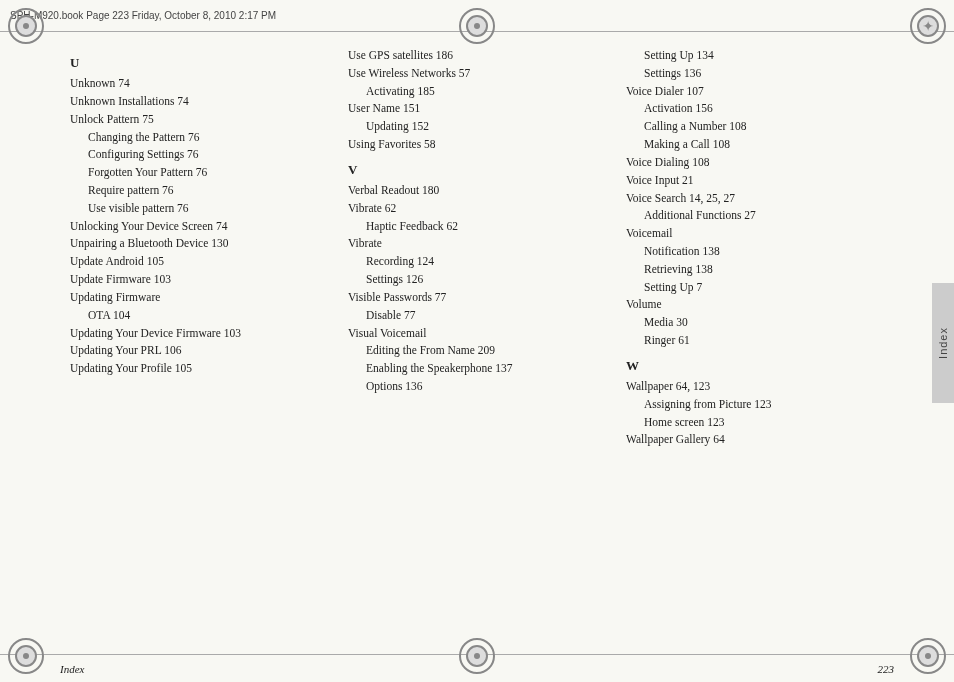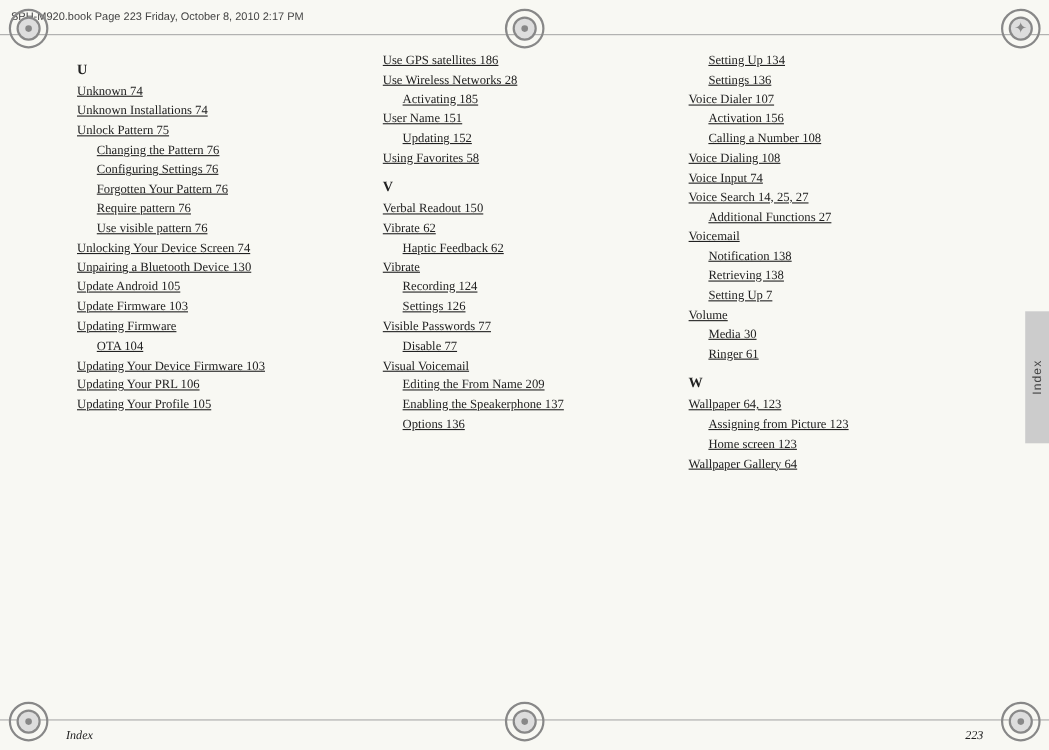--- a/index.html
+++ b/index.html
@@ -121,27 +121,25 @@
       font-weight: bold;
       font-size: 13px;
       margin-top: 6px;
       margin-bottom: 2px;
       display: block;
     }
 
     .entry {
       display: block;
       margin-left: 0;
-      text-decoration: underline;
     }
 
     .sub-entry {
       display: block;
       margin-left: 18px;
-      text-decoration: underline;
     }
 
     
     .side-tab {
       position: absolute;
       right: 0;
       top: 50%;
       transform: translateY(-50%);
       width: 22px;
       height: 120px;
@@ -238,48 +236,49 @@
       <span class="entry">Update Firmware 103</span>
       <span class="entry">Updating Firmware</span>
       <span class="sub-entry">OTA 104</span>
       <span class="entry">Updating Your Device Firmware 103</span>
       <span class="entry">Updating Your PRL 106</span>
       <span class="entry">Updating Your Profile 105</span>
     </div>
 
     <div class="column">
       <span class="entry">Use GPS satellites 186</span>
-      <span class="entry">Use Wireless Networks 28</span>
+      <span class="entry">Use Wireless Networks 57</span>
       <span class="sub-entry">Activating 185</span>
       <span class="entry">User Name 151</span>
       <span class="sub-entry">Updating 152</span>
       <span class="entry">Using Favorites 58</span>
       <span class="section-letter">V</span>
-      <span class="entry">Verbal Readout 150</span>
+      <span class="entry">Verbal Readout 180</span>
       <span class="entry">Vibrate 62</span>
       <span class="sub-entry">Haptic Feedback 62</span>
       <span class="entry">Vibrate</span>
       <span class="sub-entry">Recording 124</span>
       <span class="sub-entry">Settings 126</span>
       <span class="entry">Visible Passwords 77</span>
       <span class="sub-entry">Disable 77</span>
       <span class="entry">Visual Voicemail</span>
       <span class="sub-entry">Editing the From Name 209</span>
       <span class="sub-entry">Enabling the Speakerphone 137</span>
       <span class="sub-entry">Options 136</span>
     </div>
 
     <div class="column">
       <span class="sub-entry">Setting Up 134</span>
       <span class="sub-entry">Settings 136</span>
       <span class="entry">Voice Dialer 107</span>
       <span class="sub-entry">Activation 156</span>
       <span class="sub-entry">Calling a Number 108</span>
+      <span class="sub-entry">Making a Call 108</span>
       <span class="entry">Voice Dialing 108</span>
-      <span class="entry">Voice Input 74</span>
+      <span class="entry">Voice Input 21</span>
       <span class="entry">Voice Search 14, 25, 27</span>
       <span class="sub-entry">Additional Functions 27</span>
       <span class="entry">Voicemail</span>
       <span class="sub-entry">Notification 138</span>
       <span class="sub-entry">Retrieving 138</span>
       <span class="sub-entry">Setting Up 7</span>
       <span class="entry">Volume</span>
       <span class="sub-entry">Media 30</span>
       <span class="sub-entry">Ringer 61</span>
       <span class="section-letter">W</span>

